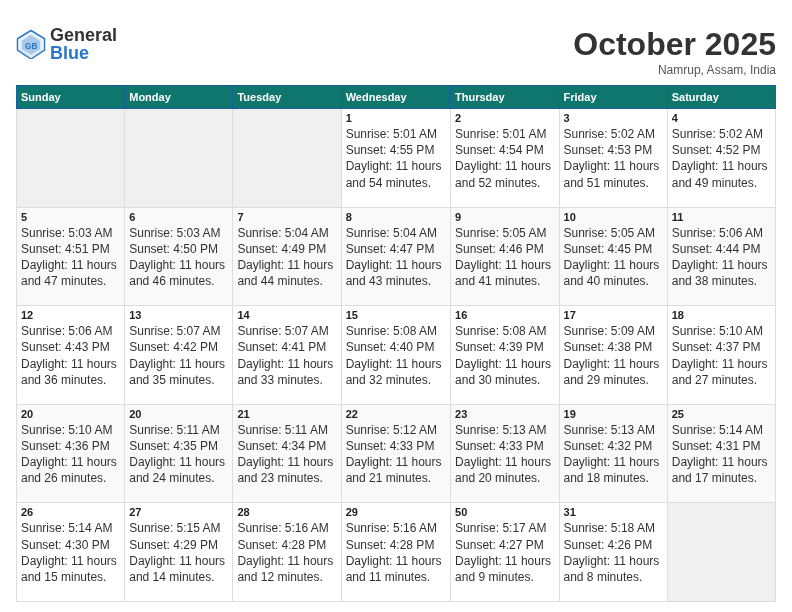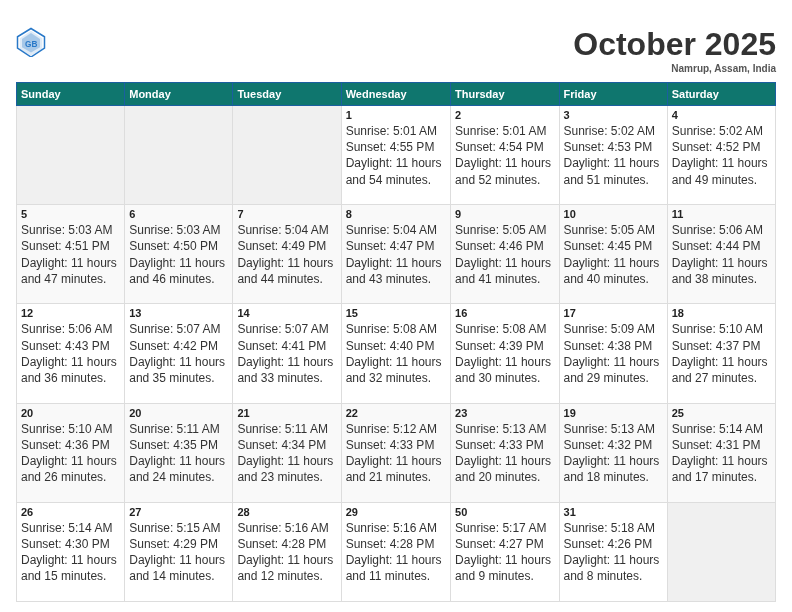--- a/index.html
+++ b/index.html
@@ -45,23 +45,22 @@
     .title-section {
       text-align: right;
     }
     .month-title {
       font-size: 32px;
       font-weight: bold;
       color: #333;
       margin-top: 16px;
     }
     .location-title {
-      font-size: 10px;
+      font-size: 12px;
       color: #555;
-      font-weight: bold;
     }
     .calendar-table {
       width: 100%;
       border-collapse: collapse;
       flex: 1;
       font-size: 10.5px;
     }
     .calendar-table thead tr th {
       background-color: #0f766e;
       color: #fff;
@@ -101,20 +100,28 @@
 
 <div class="page">
   <div class="header">
     <div class="logo">
       <svg class="logo-icon" viewBox="0 0 40 40">
         <polygon points="20,5 35,15 35,30 20,38 5,30 5,15" fill="#2878c8" opacity="0.15"></polygon>
         <polygon points="20,2 38,13 38,28 20,40 2,28 2,13" fill="none" stroke="#2878c8" stroke-width="2"></polygon>
         <polygon points="20,8 32,16 32,27 20,34 8,27 8,16" fill="#2878c8" opacity="0.3"></polygon>
         <text x="12" y="26" font-size="11" fill="#2878c8" font-weight="bold">GB</text>
       </svg>
+      <div>
+        <div style="line-height:1;">
+          <span class="logo-text-general">General</span>
+        </div>
+        <div style="line-height:1;">
+          <span class="logo-text-blue">Blue</span>
+        </div>
+      </div>
     </div>
     <div class="title-section">
       <div class="month-title">October 2025</div>
       <div class="location-title">Namrup, Assam, India</div>
     </div>
   </div>
 
   <table class="calendar-table">
     <thead>
       <tr>

